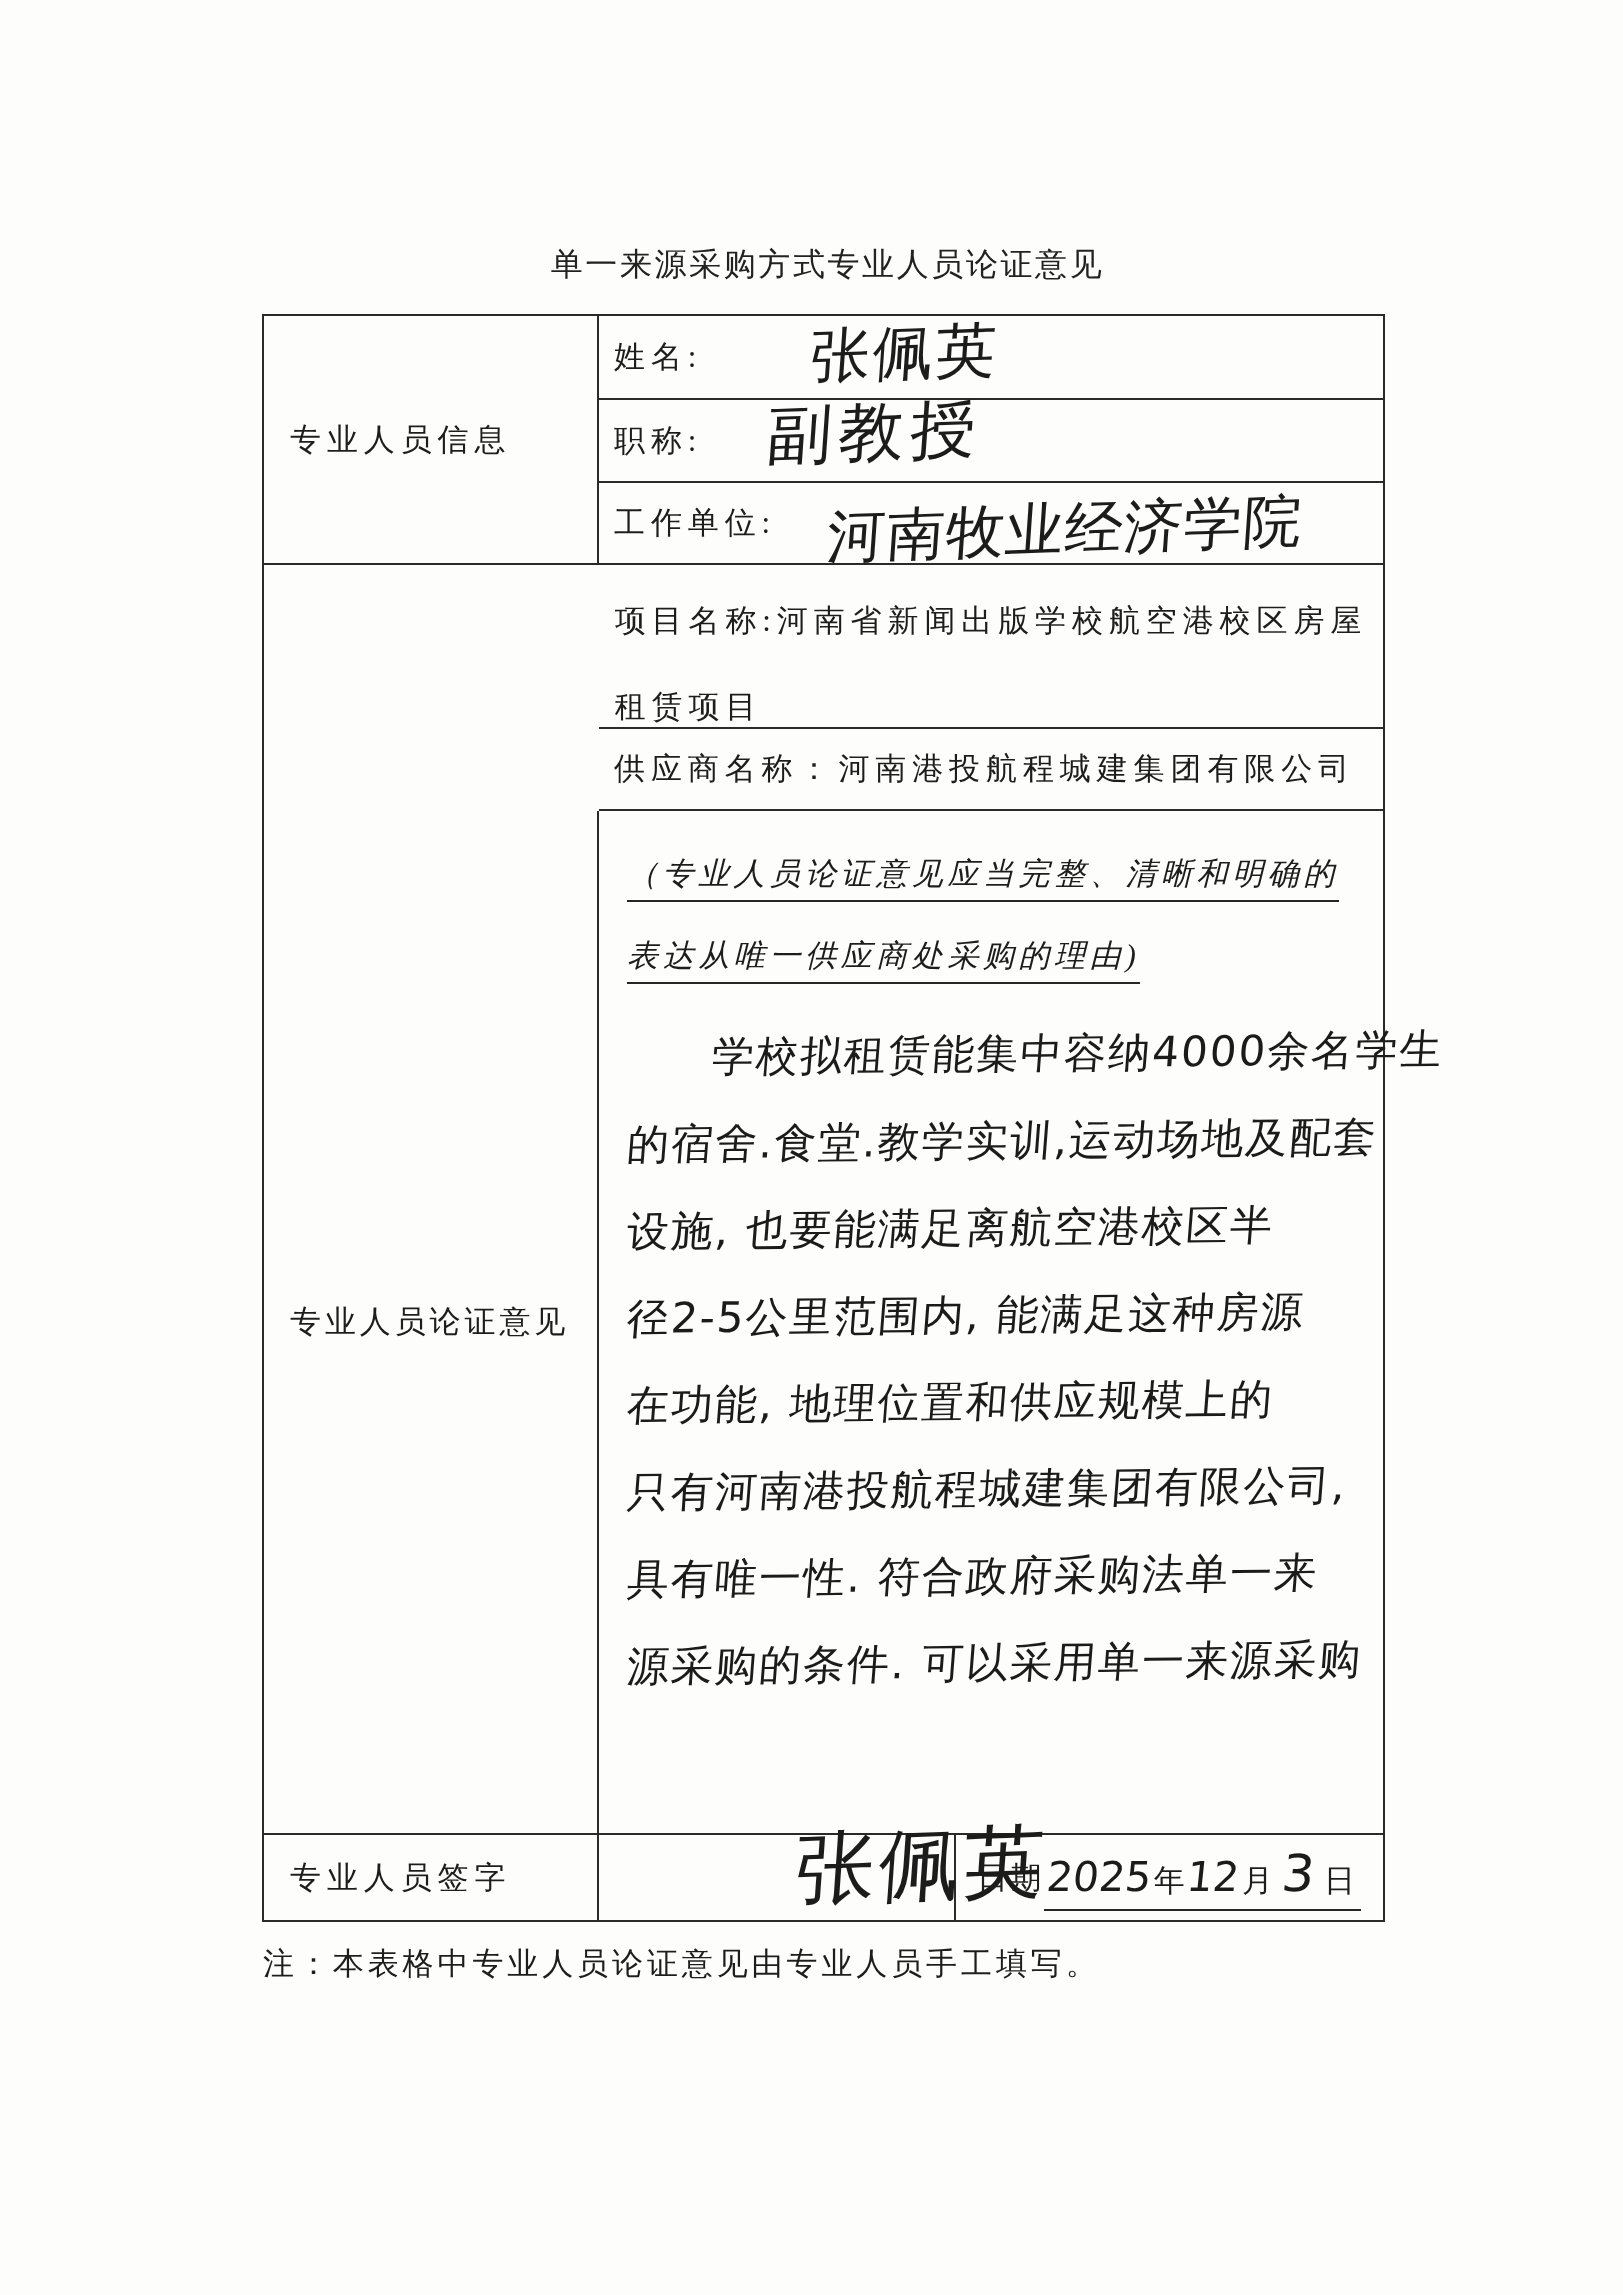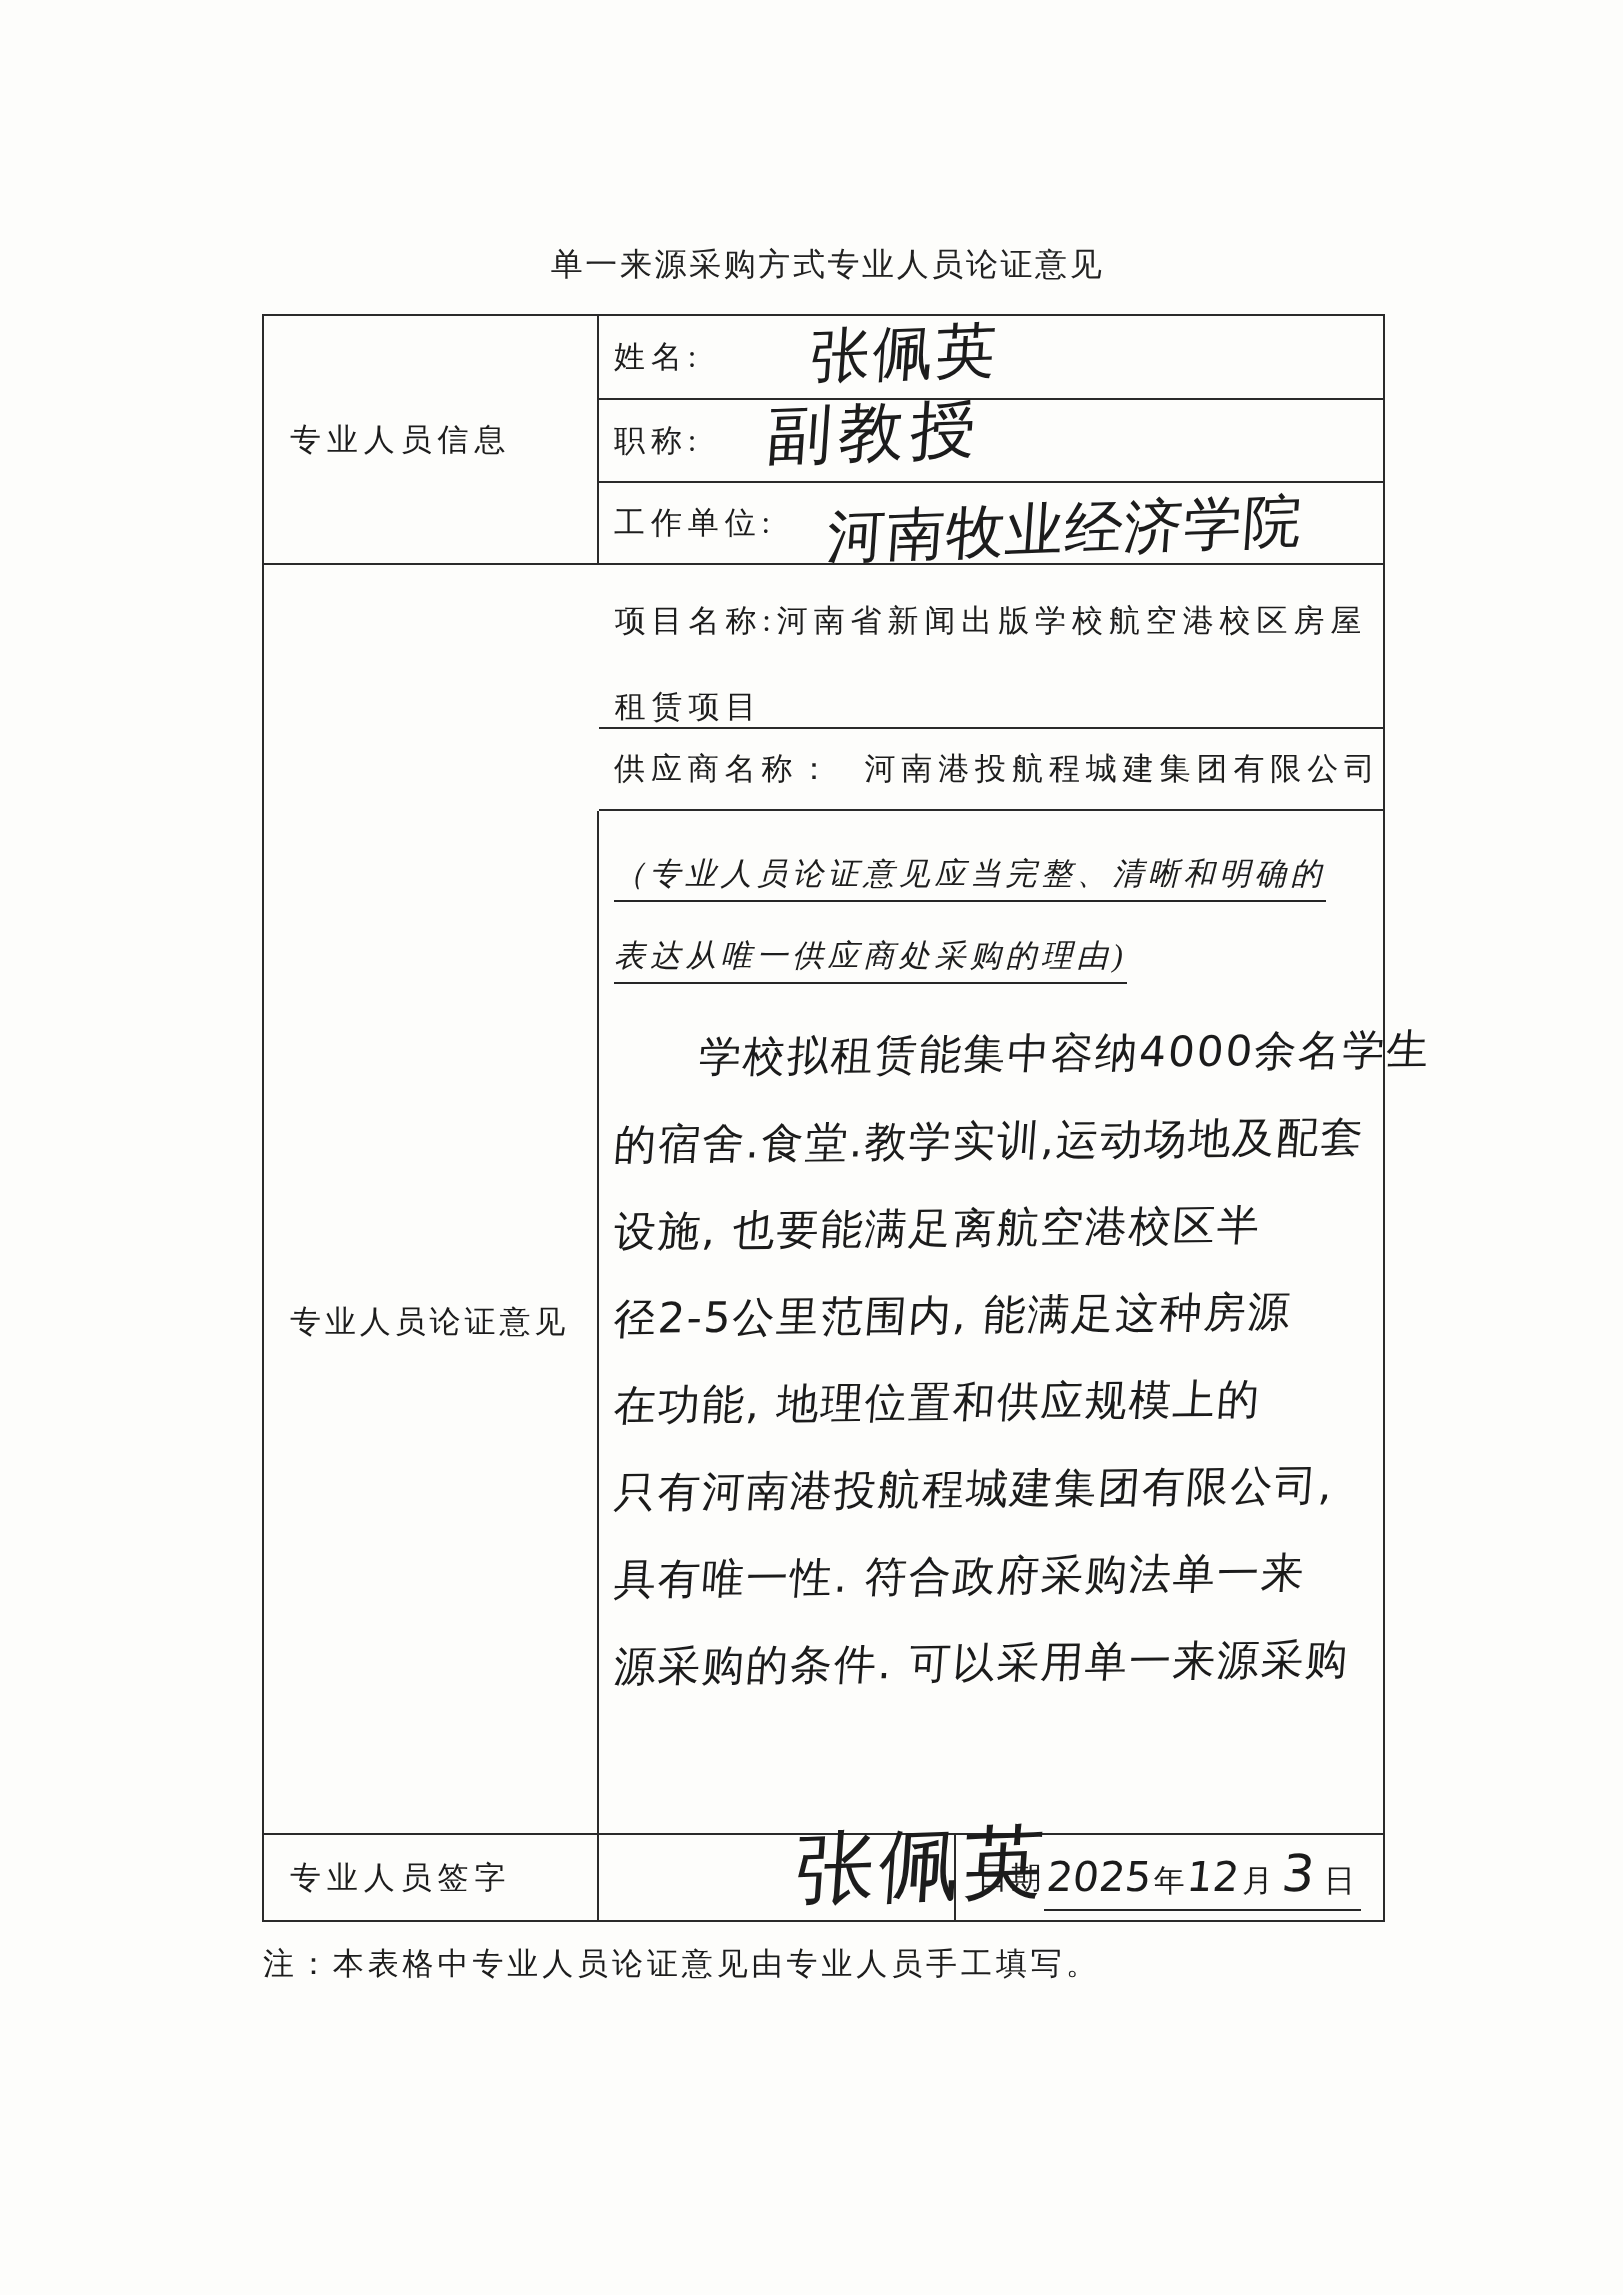--- a/index.html
+++ b/index.html
@@ -81,21 +81,21 @@
   .hw-work{font-size:58px;margin-left:10.5px;margin-top:30px;letter-spacing:1.3px;z-index:3;position:relative;}
 
   .project-name-cell{
     grid-column:2/4;grid-row:4;
     padding:13px 0 0 15.7px;
   }
   .project-name-cell .line{line-height:86px;white-space:nowrap;}
 
   .opinion-cell{
     grid-column:2/4;grid-row:6;
-    padding:22px 0 0 15px;
+    padding:22px 0 0 28px;
   }
   .inst-line{
     font-size:31px;
     font-style:italic;
     letter-spacing:4.6px;
     line-height:82px;
     white-space:nowrap;
     color:#1d1d1d;
   }
   .inst-line .u{
@@ -177,21 +177,21 @@
     </div>
 
 
     <div class="cell project-name-cell">
       <div class="print line">项目名称:河南省新闻出版学校航空港校区房屋</div>
       <div class="print line">租赁项目</div>
     </div>
 
     <div class="cell field-cell row5">
       <span class="print">供应商名称：</span>
-      <span class="print" style="margin-left:29px;">河南港投航程城建集团有限公司</span>
+      <span class="print" style="margin-left:3px;">河南港投航程城建集团有限公司</span>
     </div>
 
     <div class="cell label-cell label-c rborder">
       <span class="print">专业人员论证意见</span>
     </div>
 
     <div class="cell opinion-cell">
       <div class="inst-line"><span class="u">（专业人员论证意见应当完整、清晰和明确的</span></div>
       <div class="inst-line"><span class="u">表达从唯一供应商处采购的理由)</span></div>
       <div class="hw-block">

